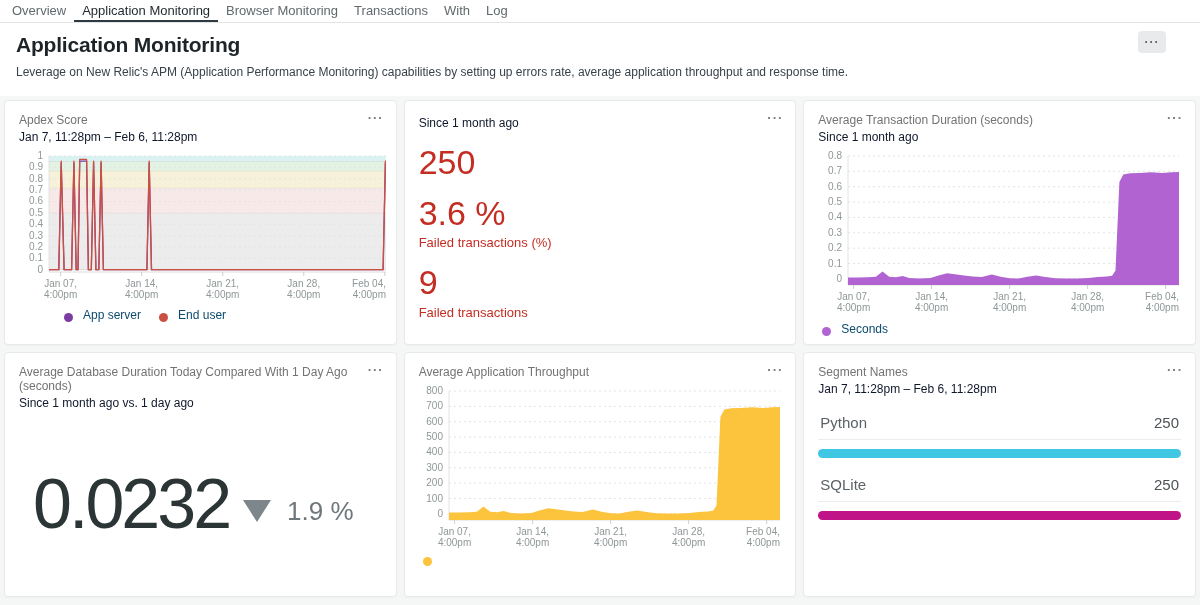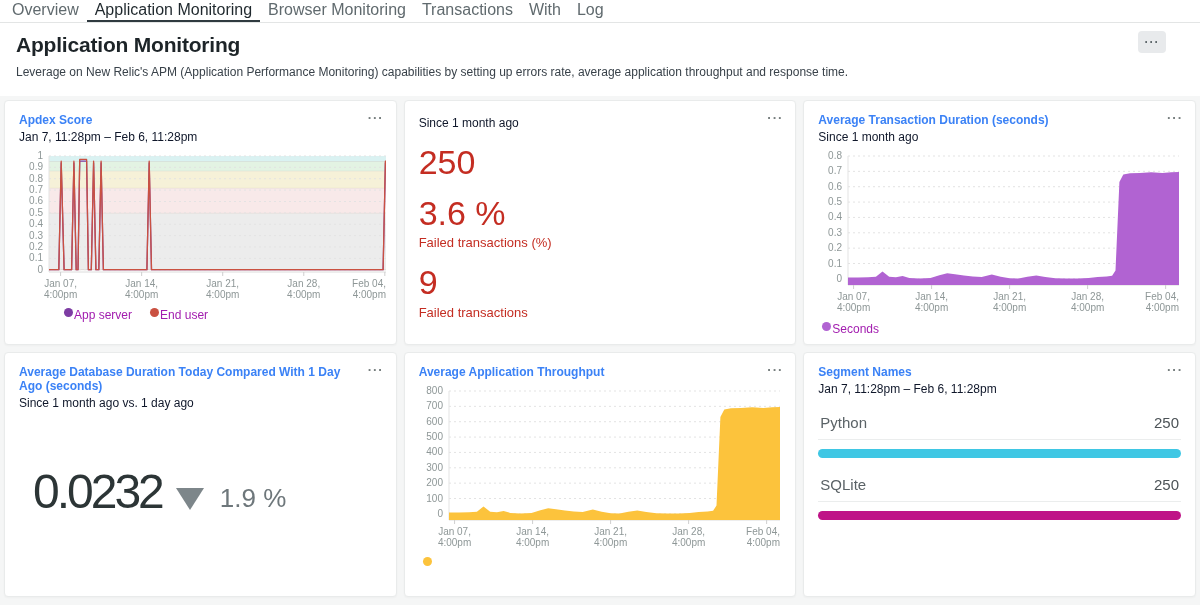--- a/index.html
+++ b/index.html
@@ -4,54 +4,54 @@
 <style>
   * { box-sizing: border-box; margin: 0; padding: 0; }
   html,body { width:1200px; height:605px; }
   body {
     font-family: "Liberation Sans", "DejaVu Sans", sans-serif;
     background:#f5f6f6; color:#30383b; overflow:hidden;
   }
   
   .tabbar { background:#fff; border-bottom:1px solid #e3e5e5; height:23px;
     display:flex; align-items:stretch; padding-left:4px; }
-  .tab { font-size:16px; color:#606a6e; padding:0 8px; display:flex; align-items:center;
+  .tab { font-size:13px; color:#606a6e; padding:0 8px; display:flex; align-items:center;
     cursor:pointer; border-bottom:2px solid transparent; white-space:nowrap; }
   .tab.active { color:#1f282d; border-bottom-color:#2f3a40; }
   
   .pagehead { background:#fff; height:73px; padding:10px 16px; position:relative; }
   .pagehead h1 { font-size:21px; font-weight:700; color:#1d2428; letter-spacing:-0.2px; }
   .pagehead p { font-size:12px; color:#39424a; margin-top:8px; }
   .more-btn-box { position:absolute; right:34px; top:8px; width:28px; height:22px;
     background:#e8eaec; border-radius:4px; display:flex; align-items:center; justify-content:center;
     cursor:pointer; color:#5b6468; font-size:12px; font-weight:700; letter-spacing:1px; line-height:0; }
   
   .grid { padding:4px; display:grid; grid-template-columns:repeat(3,1fr); gap:7px; }
   .card { background:#fff; border:1px solid #e9ebeb; border-radius:4px; height:245px;
     padding:12px 14px; position:relative; overflow:hidden;
     box-shadow:0 1px 2px rgba(0,0,0,0.03); }
-  .card-title { font-size:12px; font-weight:700; color:#3b82f6; padding-right:30px; }
+  .card-title { font-size:12px; font-weight:400; color:#737373; padding-right:30px; }
   .card-sub { font-size:12px; color:#0f172a; margin-top:3px; }
   .card-more { position:absolute; top:10px; right:12px; color:#757d7d; font-size:13px;
     font-weight:700; letter-spacing:1px; cursor:pointer; line-height:1; }
   
   .chart-wrap { margin-top:6px; }
   svg text.tick { fill:#8e9797; font-size:10px; font-family:"Liberation Sans","DejaVu Sans",sans-serif; }
   .legend { display:flex; gap:18px; margin-top:2px; align-items:center; }
   .legend.indent { margin-left:45px; }
   .legend.small-indent { margin-left:4px; }
-  .legend-item { display:flex; align-items:flex-start; gap:1px; font-size:12px; color:#a21caf; cursor:pointer; }
+  .legend-item { display:flex; align-items:flex-end; gap:10px; font-size:12px; color:#0c4a6e; cursor:pointer; }
   .legend-dot { width:9px; height:9px; border-radius:50%; display:inline-block; }
   
   .metric { margin-top:15px; }
   .metric-value { font-size:34px; line-height:1.05; font-weight:400; }
   .metric-label { font-size:13px; margin-top:4px; }
   
   .big-row { display:flex; align-items:center; margin:54px 0 0 14px; }
-  .big-number { font-size:48px; color:#2c3536; letter-spacing:-3px; font-weight:400; }
+  .big-number { font-size:70px; color:#2c3536; letter-spacing:-3px; font-weight:400; }
   .trend-triangle { width:0; height:0; border-left:14px solid transparent; border-right:14px solid transparent;
     border-top:22px solid #7d868a; margin-left:14px; margin-top:14px; }
   .trend-value { font-size:26px; color:#6e777b; margin-left:16px; margin-top:14px; }
   
   .seg-row { margin-top:18px; }
   .seg-text { display:flex; justify-content:space-between; align-items:baseline;
     padding:0 2px 8px 2px; border-bottom:1px solid #ebeded; }
   .seg-label { font-size:15px; color:#5a6266; }
   .seg-value { font-size:15px; color:#4c5357; }
   .seg-bar { height:9px; border-radius:5px; margin-top:9px; width:100%; }

